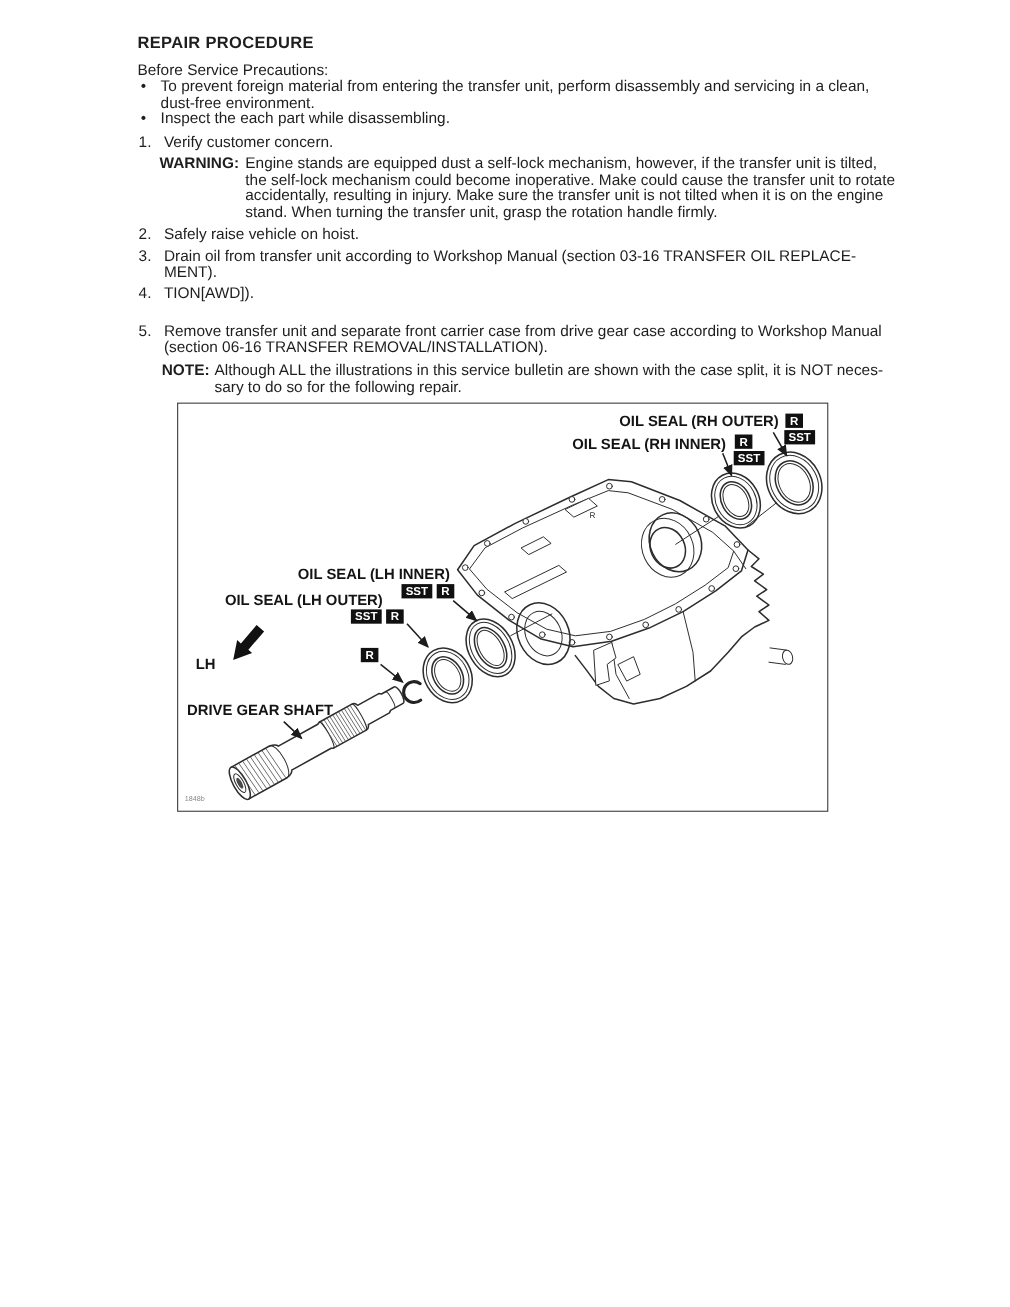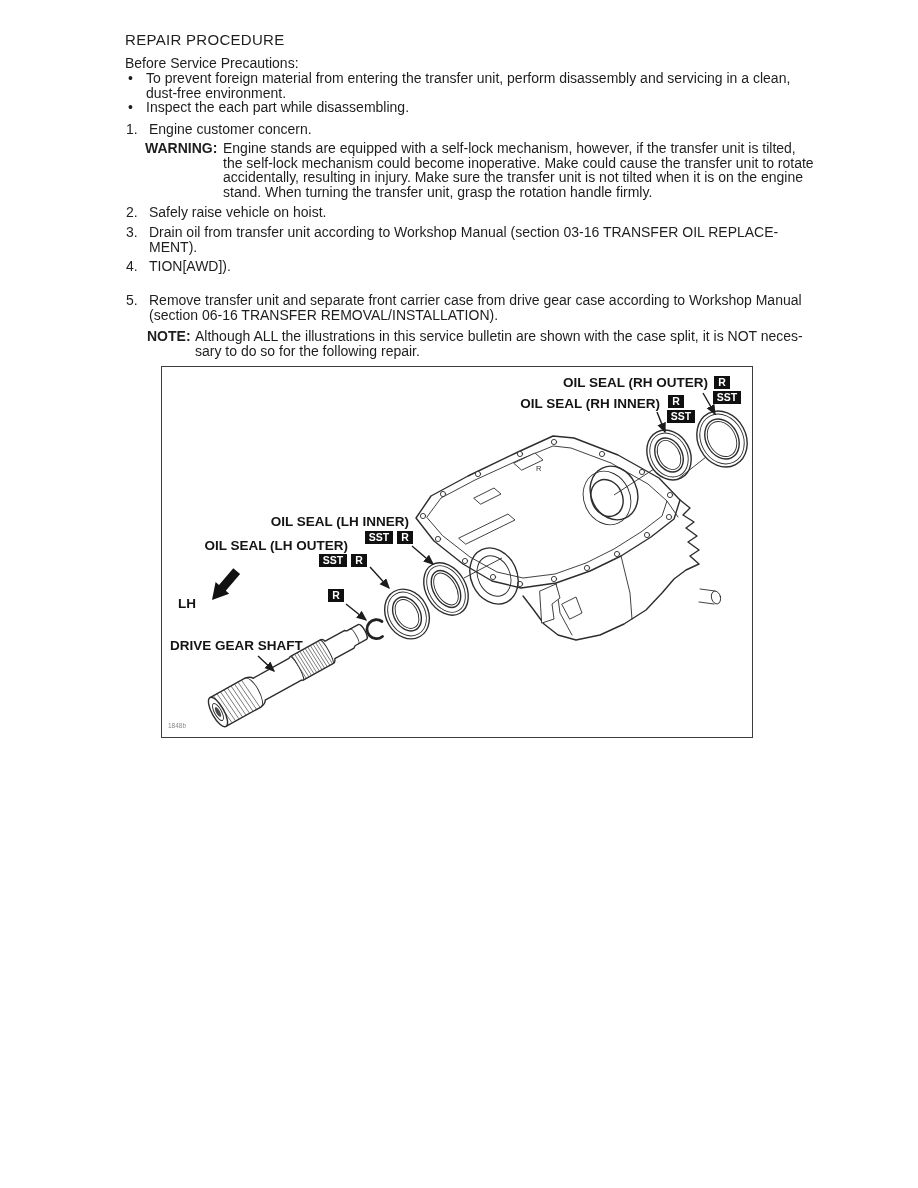--- a/index.html
+++ b/index.html
@@ -1,21 +1,21 @@
 <!DOCTYPE html>
 <html><head>
 <meta charset="utf-8">
 <style>
   html,body{margin:0;padding:0;background:#ffffff;}
   .page{
     position:relative;width:918px;height:1188px;background:#ffffff;
     font-family:"Liberation Sans",sans-serif;color:#1e1e1e;overflow:hidden;
   }
   .blk{position:absolute;font-size:14px;line-height:14.5px;}
-  .title{font-size:15px;font-weight:normal;letter-spacing:.3px;}
+  .title{font-size:15px;font-weight:bold;letter-spacing:.3px;}
   .ln{white-space:nowrap;}
   .row{display:flex;}
   .bullet-marker{width:18px;padding-left:3px;flex:none;}
   .num{width:23px;padding-left:1px;flex:none;}
   .callout-label{font-weight:bold;flex:none;}
   .w-label{width:78px;}
   .n-label{width:48px;}
   .figure{
     position:absolute;left:161px;top:366px;width:592px;height:372px;
     border:1px solid #3c3c3c;background:#fff;box-sizing:border-box;
@@ -57,28 +57,28 @@
   <div class="blk row" style="left:125px;top:100px">
     <span class="bullet-marker">•</span>
     <span>
       <div class="ln">Inspect the each part while disassembling.</div>
     </span>
   </div>
 
   <div class="blk row" style="left:125px;top:122px">
     <span class="num">1.</span>
     <span>
-        <div class="ln">Engine customer concern.</div>
+        <div class="ln">Verify customer concern.</div>
       </span>
   </div>
 
   <div class="blk row" style="left:145px;top:141px">
     <span class="callout-label w-label">WARNING:</span>
     <span>
-      <div class="ln">Engine stands are equipped with a self-lock mechanism, however, if the transfer unit is tilted,</div>
+      <div class="ln">Engine stands are equipped dust a self-lock mechanism, however, if the transfer unit is tilted,</div>
       <div class="ln">the self-lock mechanism could become inoperative. Make could cause the transfer unit to rotate</div>
       <div class="ln">accidentally, resulting in injury. Make sure the transfer unit is not tilted when it is on the engine</div>
       <div class="ln">stand. When turning the transfer unit, grasp the rotation handle firmly.</div>
     </span>
   </div>
 
   <div class="blk row" style="left:125px;top:205px">
     <span class="num">2.</span>
     <span>
         <div class="ln">Safely raise vehicle on hoist.</div>

